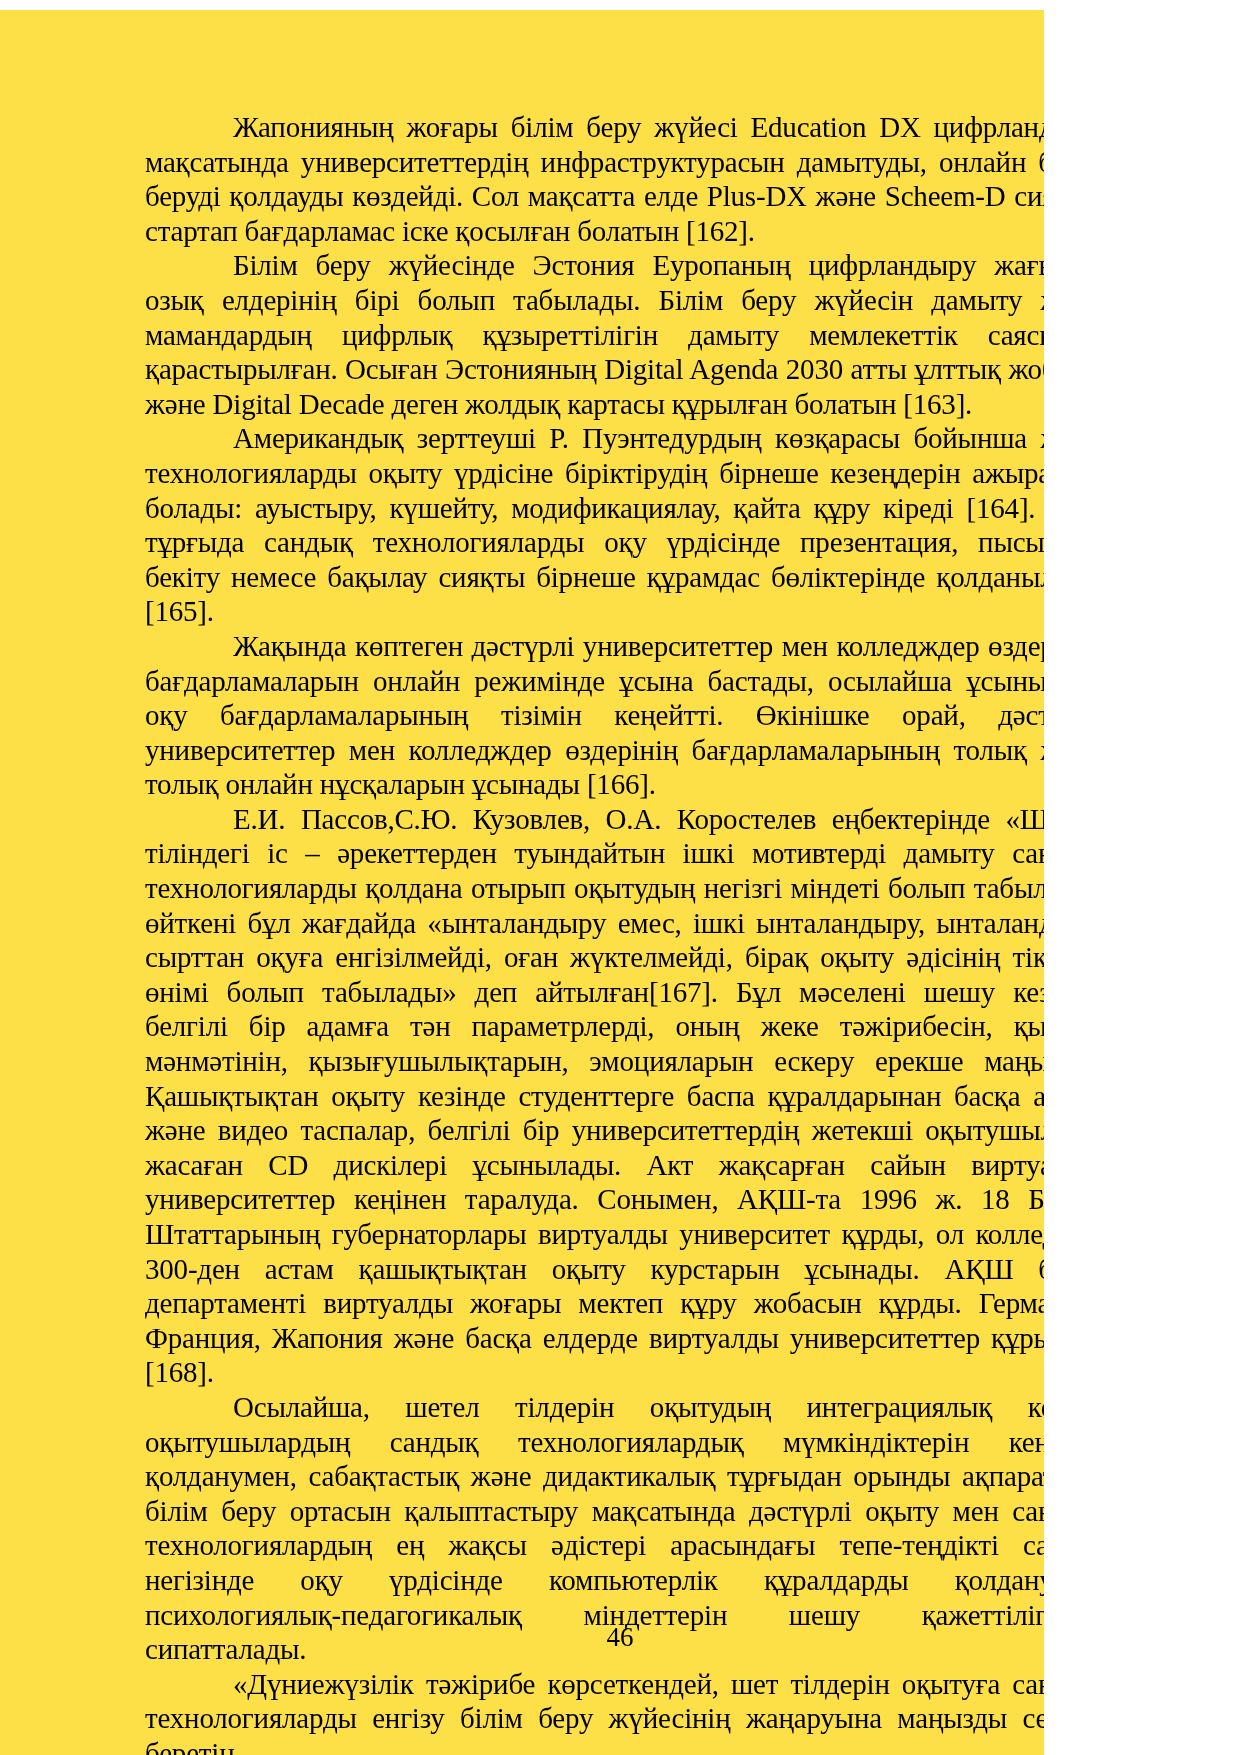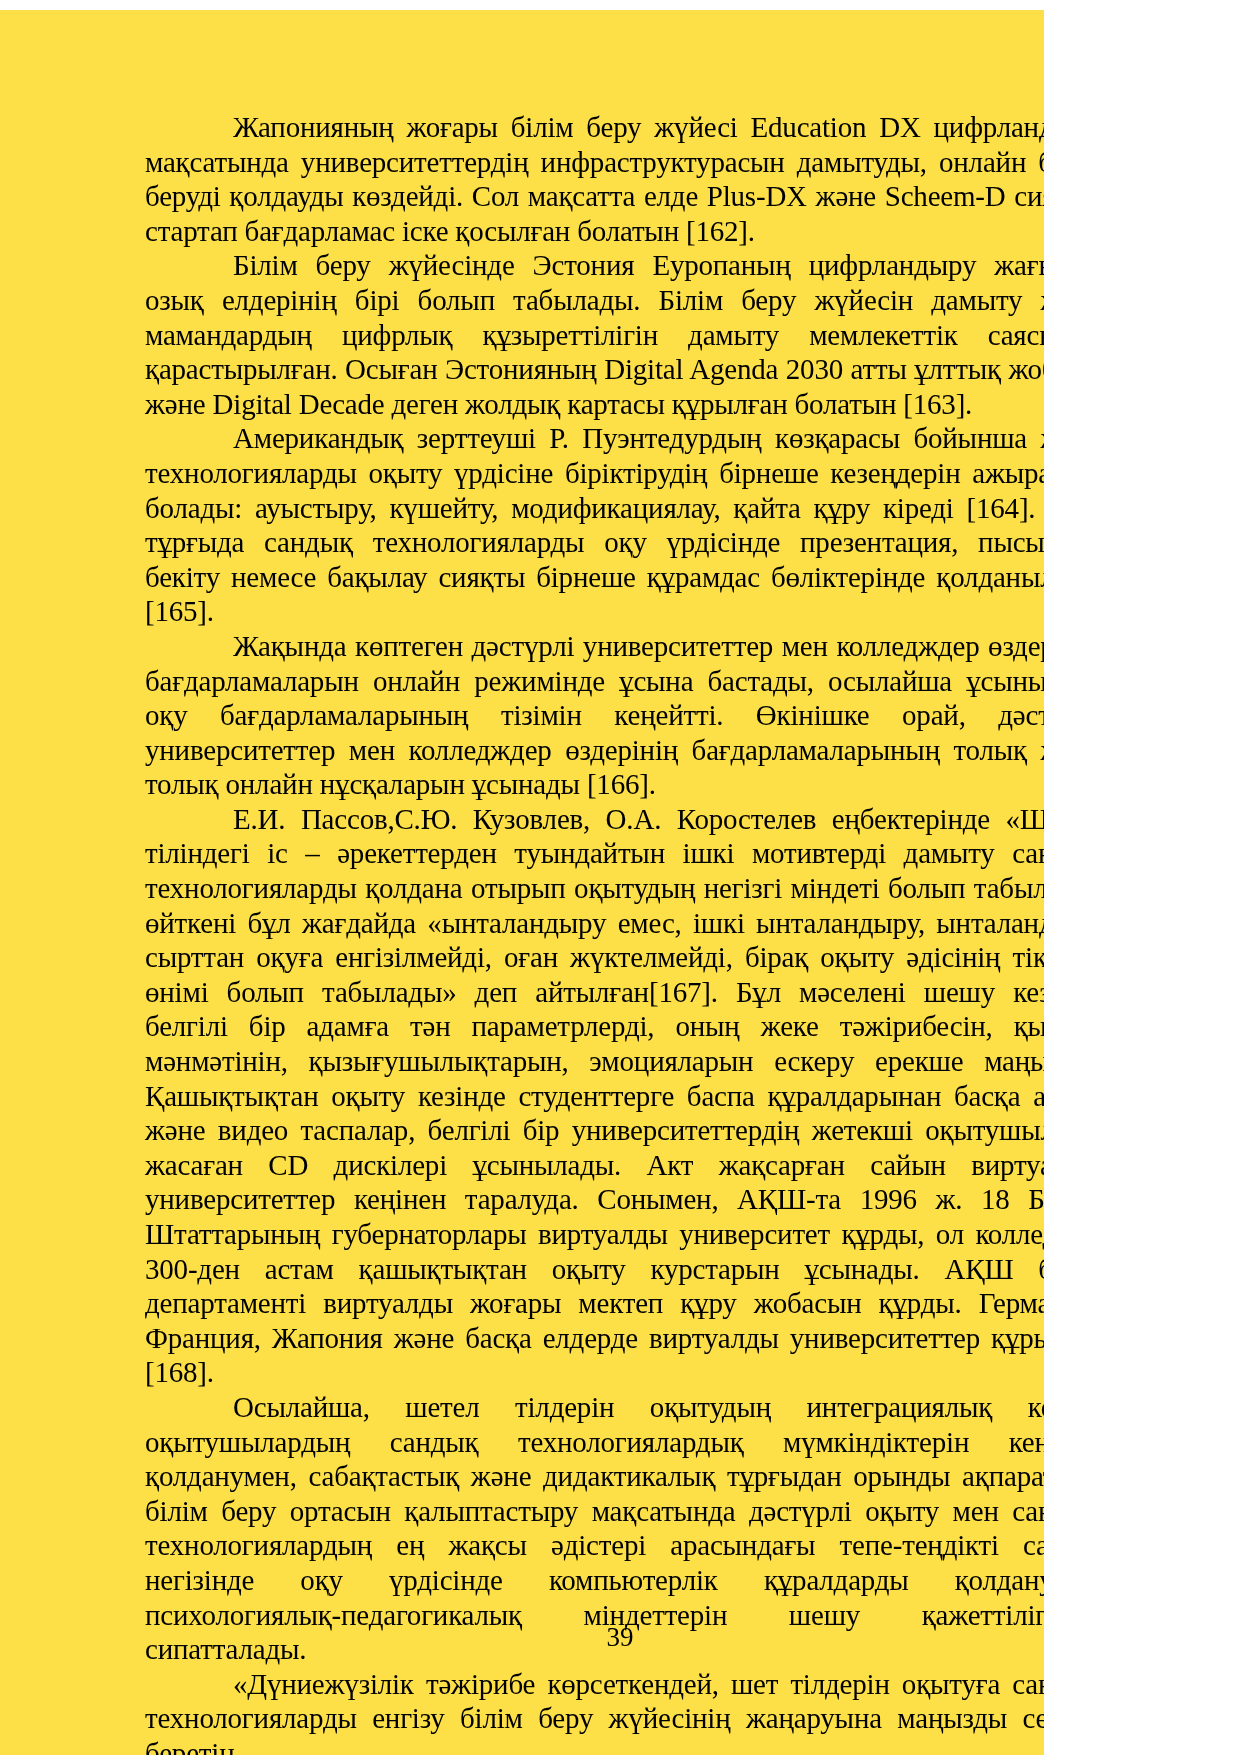--- a/index.html
+++ b/index.html
@@ -49,14 +49,14 @@
 <div class="page">
   <div class="text-block">
     <p>Жапонияның жоғары білім беру жүйесі Education DX  цифрландыру мақсатында университеттердің инфраструктурасын дамытуды, онлайн білім беруді қолдауды көздейді. Сол мақсатта елде Plus-DX және Scheem-D  сияқты стартап бағдарламас іске қосылған болатын [162].</p>
     <p>Білім беру жүйесінде Эстония Еуропаның цифрландыру жағынан озық елдерінің бірі болып табылады. Білім беру жүйесін дамыту және мамандардың цифрлық құзыреттілігін дамыту мемлекеттік саясында қарастырылған. Осыған Эстонияның Digital Agenda 2030 атты ұлттық жобасы және Digital Decade деген жолдық картасы құрылған болатын [163].</p>
     <p>Американдық зерттеуші Р. Пуэнтедурдың көзқарасы бойынша жаңа технологияларды оқыту үрдісіне біріктірудің бірнеше кезеңдерін ажыратуға болады: ауыстыру, күшейту, модификациялау, қайта құру кіреді [164]. Осы тұрғыда сандық технологияларды оқу үрдісінде презентация, пысықтау, бекіту немесе бақылау сияқты бірнеше құрамдас бөліктерінде қолданылады [165].</p>
     <p>Жақында көптеген дәстүрлі университеттер мен колледждер өздерінің бағдарламаларын онлайн режимінде ұсына бастады, осылайша ұсынылған оқу бағдарламаларының тізімін кеңейтті. Өкінішке орай, дәстүрлі университеттер мен колледждер өздерінің бағдарламаларының толық және толық онлайн нұсқаларын ұсынады [166].</p>
     <p>Е.И. Пассов,С.Ю. Кузовлев, О.А. Коростелев еңбектерінде «Шетел тіліндегі іс – әрекеттерден туындайтын ішкі мотивтерді дамыту сандық технологияларды қолдана отырып оқытудың негізгі міндеті болып табылады, өйткені бұл жағдайда «ынталандыру емес, ішкі ынталандыру, ынталандыру сырттан оқуға енгізілмейді, оған жүктелмейді, бірақ оқыту әдісінің тікелей өнімі болып табылады» деп айтылған[167]. Бұл мәселені шешу кезінде белгілі бір адамға тән параметрлерді, оның жеке тәжірибесін, қызмет мәнмәтінін, қызығушылықтарын, эмоцияларын ескеру ерекше маңызды. Қашықтықтан оқыту кезінде студенттерге баспа құралдарынан басқа аудио және видео таспалар, белгілі бір университеттердің жетекші оқытушылары жасаған CD дискілері ұсынылады. Акт жақсарған сайын виртуалды университеттер кеңінен таралуда. Сонымен, АҚШ-та 1996 ж. 18 Батыс Штаттарының губернаторлары виртуалды университет құрды, ол колледжге 300-ден астам қашықтықтан оқыту курстарын ұсынады. АҚШ білім департаменті виртуалды жоғары мектеп құру жобасын құрды. Германия, Франция, Жапония және басқа елдерде виртуалды университеттер құрылды [168].</p>
     <p>Осылайша, шетел тілдерін оқытудың интеграциялық кезеңі оқытушылардың сандық технологиялардық мүмкіндіктерін кеңінен қолданумен, сабақтастық және дидактикалық тұрғыдан орынды ақпараттық білім беру ортасын қалыптастыру мақсатында дәстүрлі оқыту мен сандық технологиялардың ең жақсы әдістері арасындағы тепе-теңдікті сақтау негізінде оқу үрдісінде компьютерлік құралдарды қолданудың психологиялық-педагогикалық міндеттерін шешу қажеттілігімен сипатталады.</p>
     <p>«Дүниежүзілік тәжірибе көрсеткендей, шет тілдерін оқытуға сандық технологияларды енгізу білім беру жүйесінің жаңаруына маңызды серпін беретін</p>
   </div>
-  <div class="page-number">39</div>
+  <div class="page-number">46</div>
 </div>
 
 </body></html>

